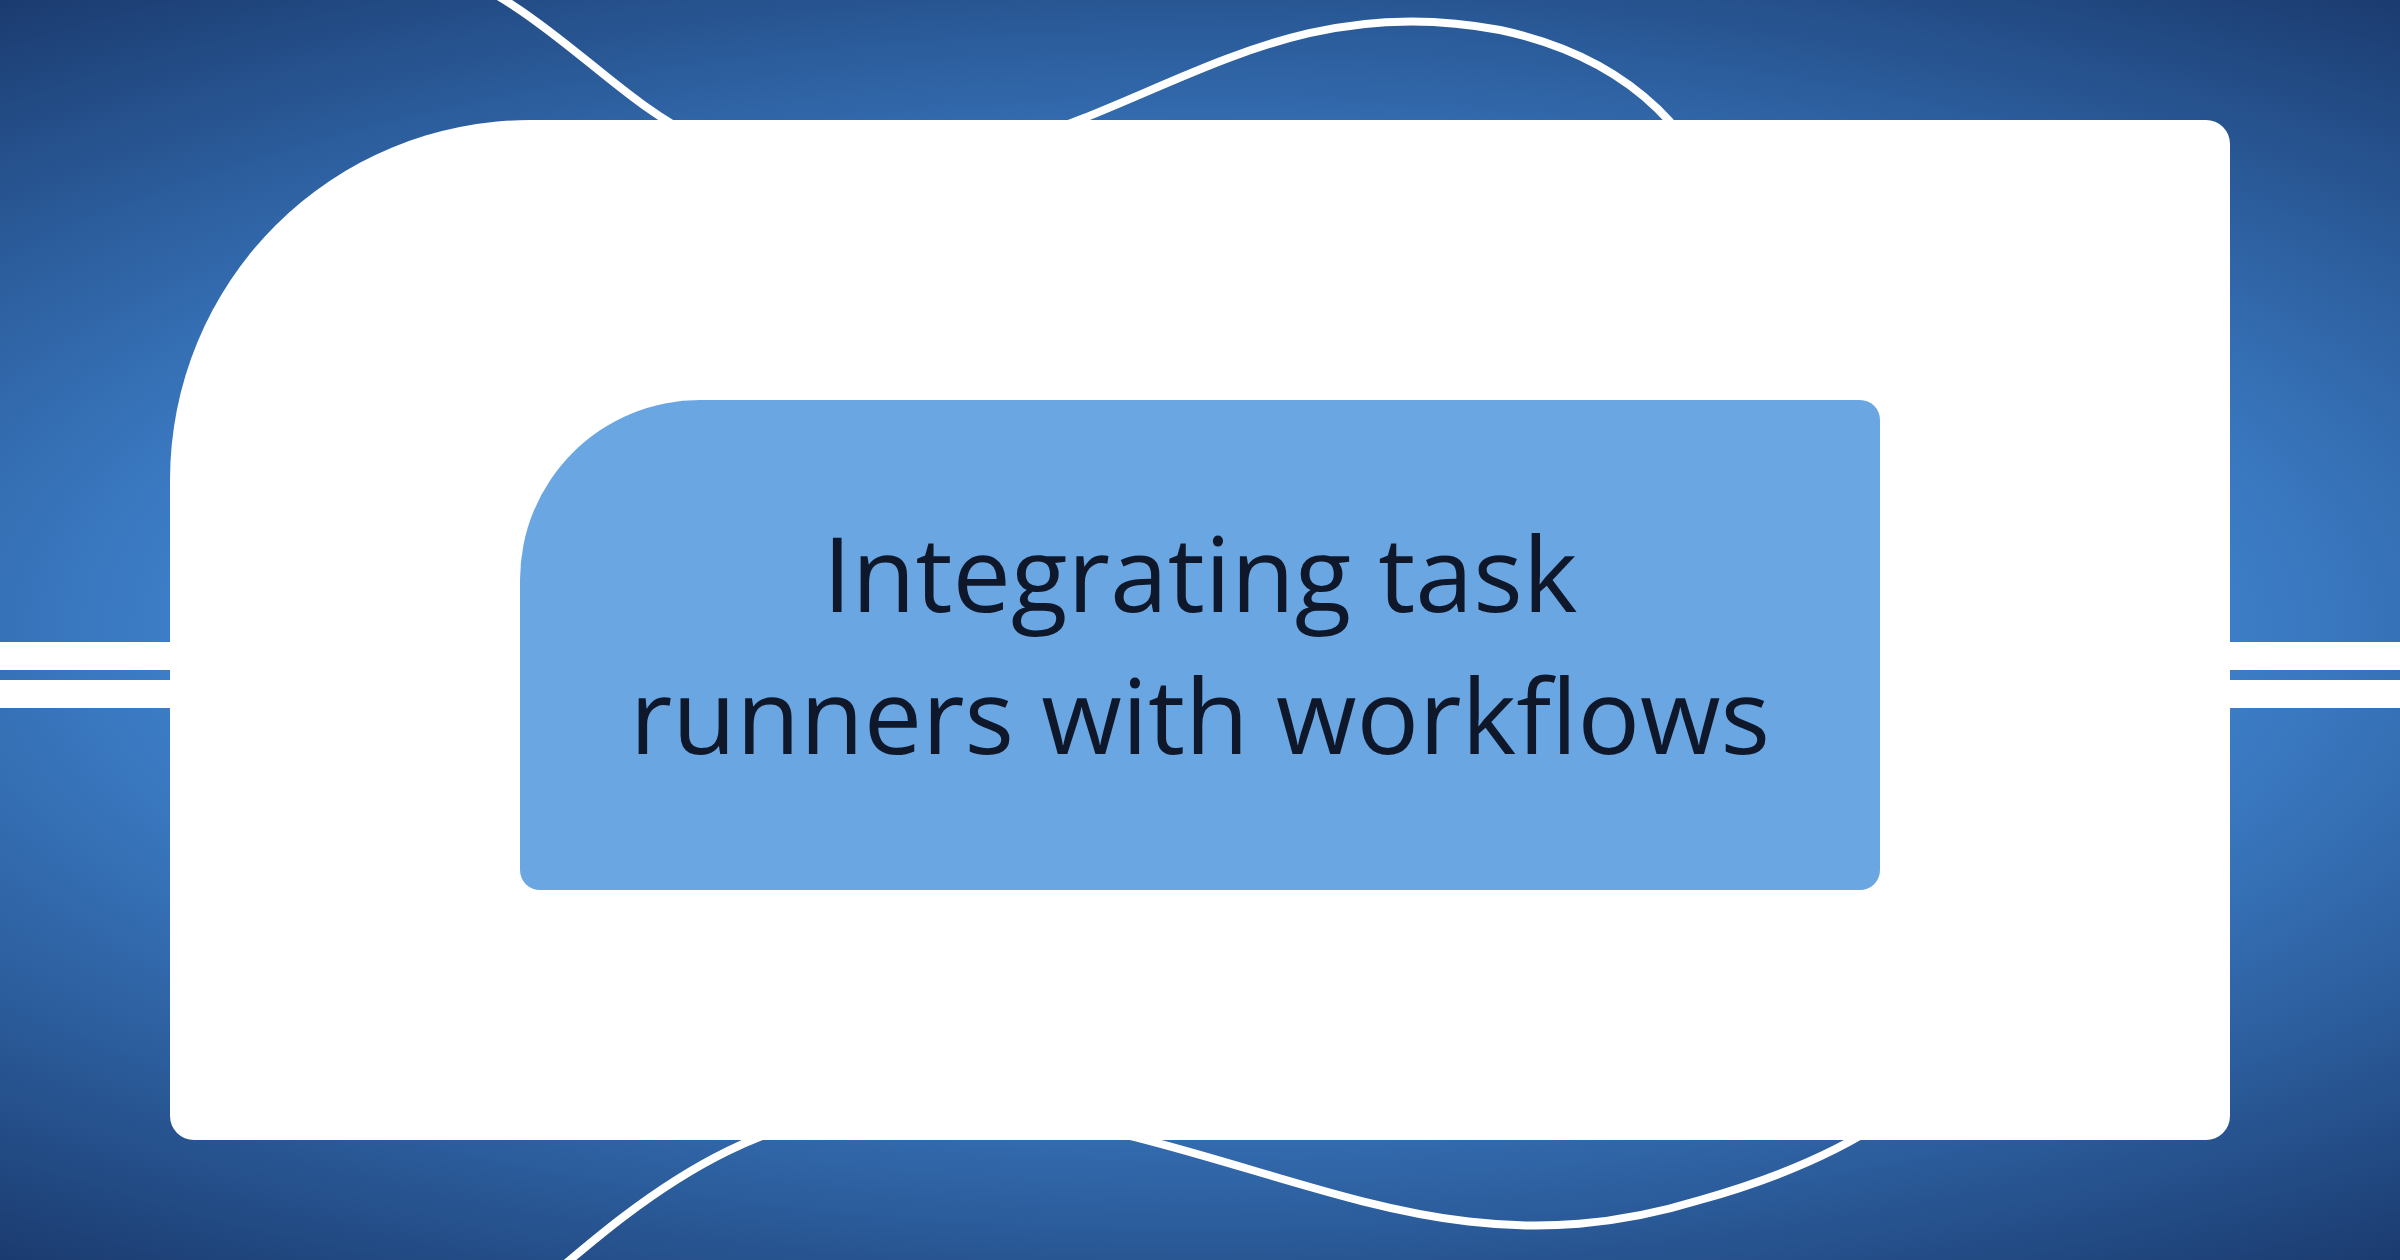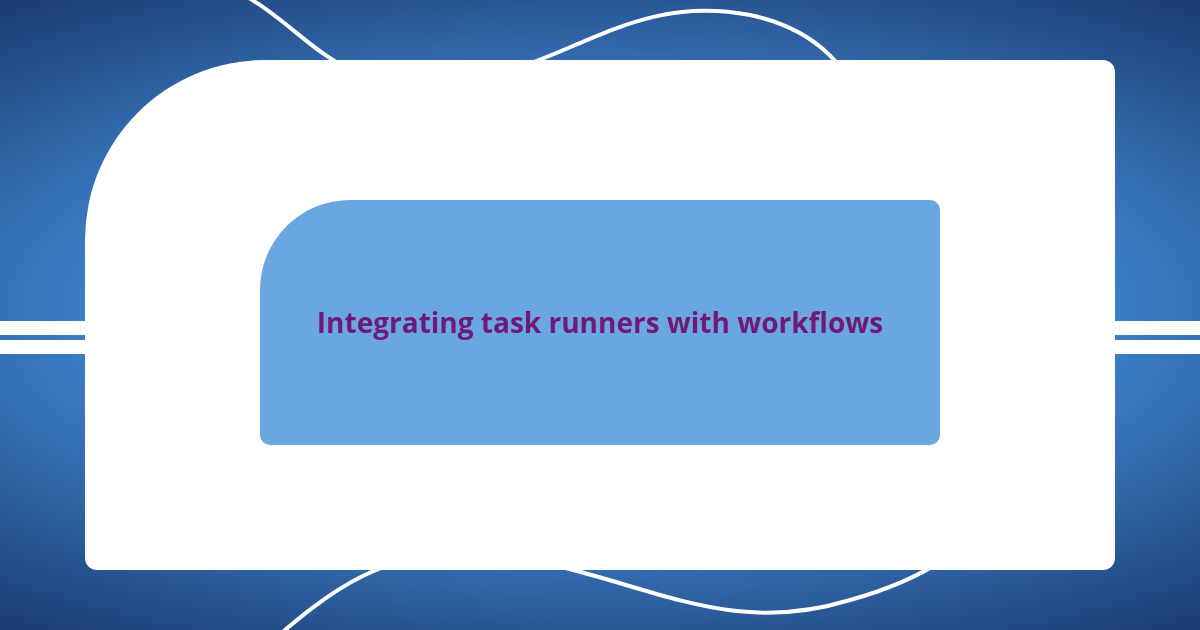--- a/index.html
+++ b/index.html
@@ -50,23 +50,23 @@
     border-radius: 10px;
     border-top-left-radius: 90px;
     display: flex;
     align-items: center;
     justify-content: center;
     text-align: center;
     padding: 30px 50px;
     margin-top: 15px;
   }
   .title {
-    color: #701a75;
-    font-size: 28px;
-    font-weight: 700;
+    color: #0f172a;
+    font-size: 52px;
+    font-weight: 400;
     line-height: 1.35;
   }
 </style>
 </head>
 <body>
 
 <div class="bg"></div>
 
 <div class="hstripe hs1"></div>
 <div class="hstripe hs2"></div>

